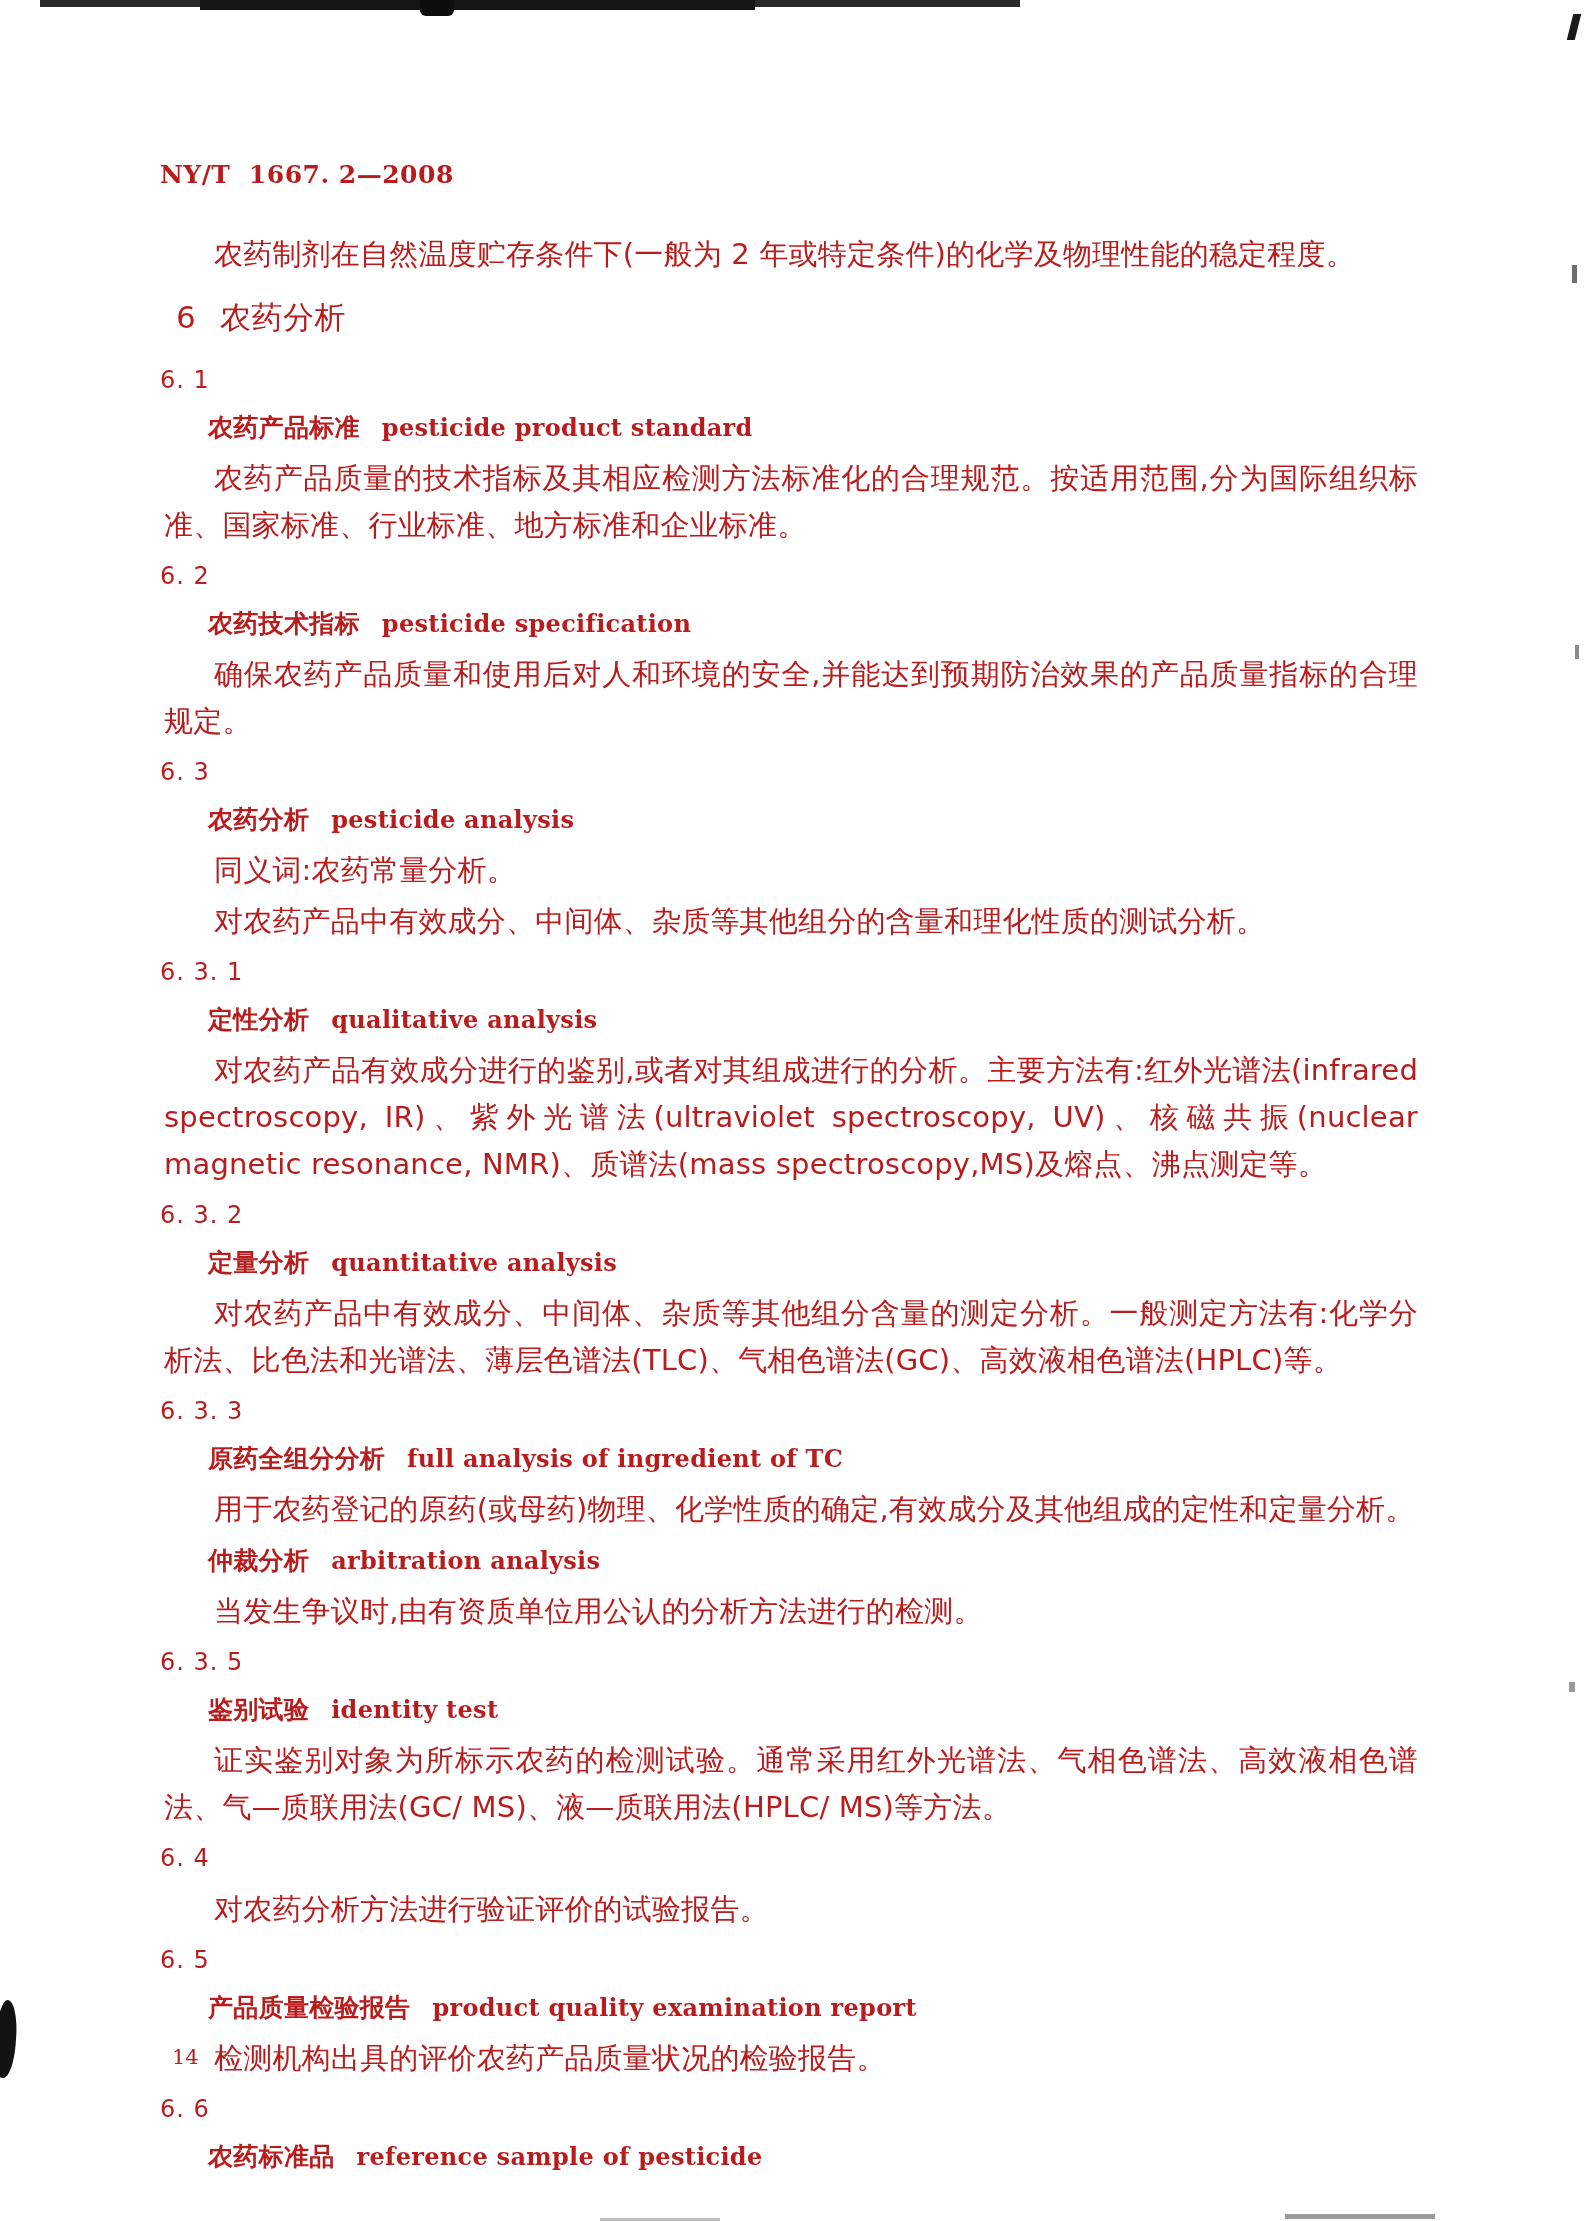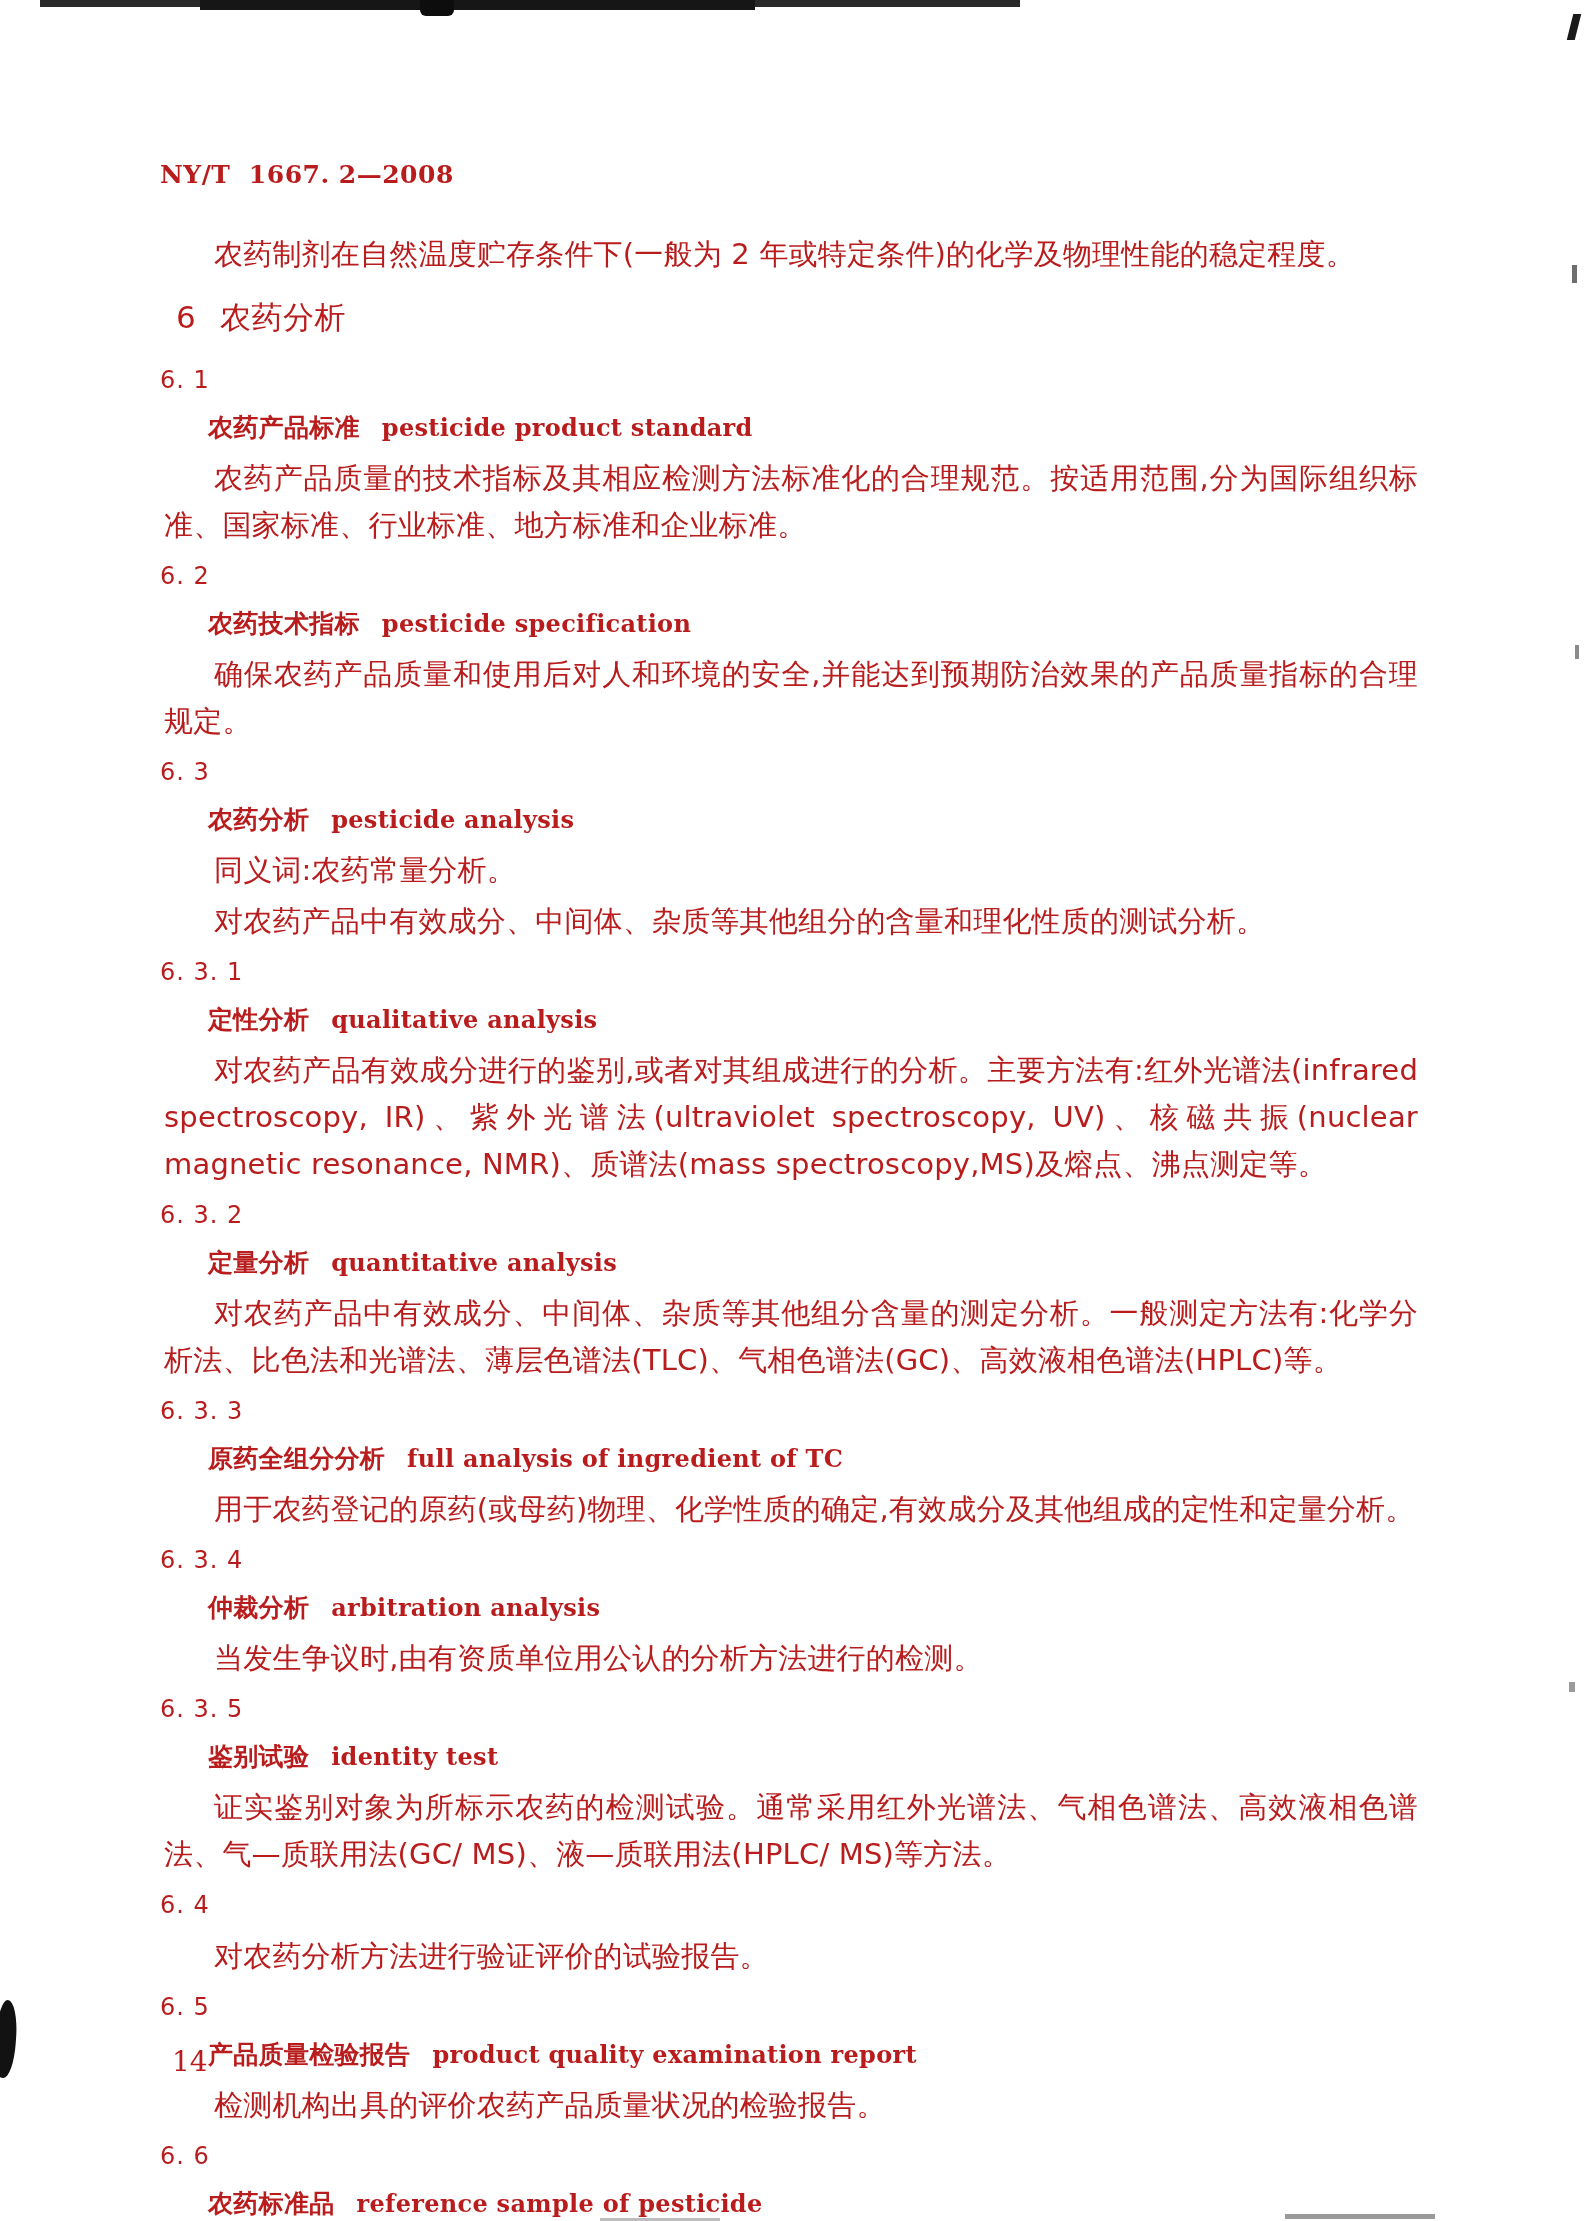--- a/index.html
+++ b/index.html
@@ -179,21 +179,21 @@
 
   .blk {
     margin-bottom: 0;
   }
 
   .page-num {
     position: absolute;
     left: 172px;
     top: 2045px;
     font-family: "DejaVu Serif", "Liberation Serif", serif;
-    font-size: 28px;
+    font-size: 21px;
   }
 </style>
 </head>
 <body>
 
 <div class="page">
 
   <div class="scan-top-bar"></div>
   <div class="scan-top-bar2"></div>
   <div class="scan-top-nub"></div>
@@ -258,21 +258,20 @@
 
     <div class="blk">
       <div class="clause-num">6. 3. 3</div>
       <div class="term">
         <span class="zh">原药全组分分析</span><span class="en">full analysis of ingredient of TC</span>
       </div>
       <p class="para indent def">用于农药登记的原药(或母药)物理、化学性质的确定,有效成分及其他组成的定性和定量分析。</p>
     </div>
 
     <div class="blk">
-      <div class="clause-num">6. 3. 4</div>
       <div class="term">
         <span class="zh">仲裁分析</span><span class="en">arbitration analysis</span>
       </div>
       <p class="para indent def">当发生争议时,由有资质单位用公认的分析方法进行的检测。</p>
     </div>
 
     <div class="blk">
       <div class="clause-num">6. 3. 5</div>
       <div class="term">
         <span class="zh">鉴别试验</span><span class="en">identity test</span>

